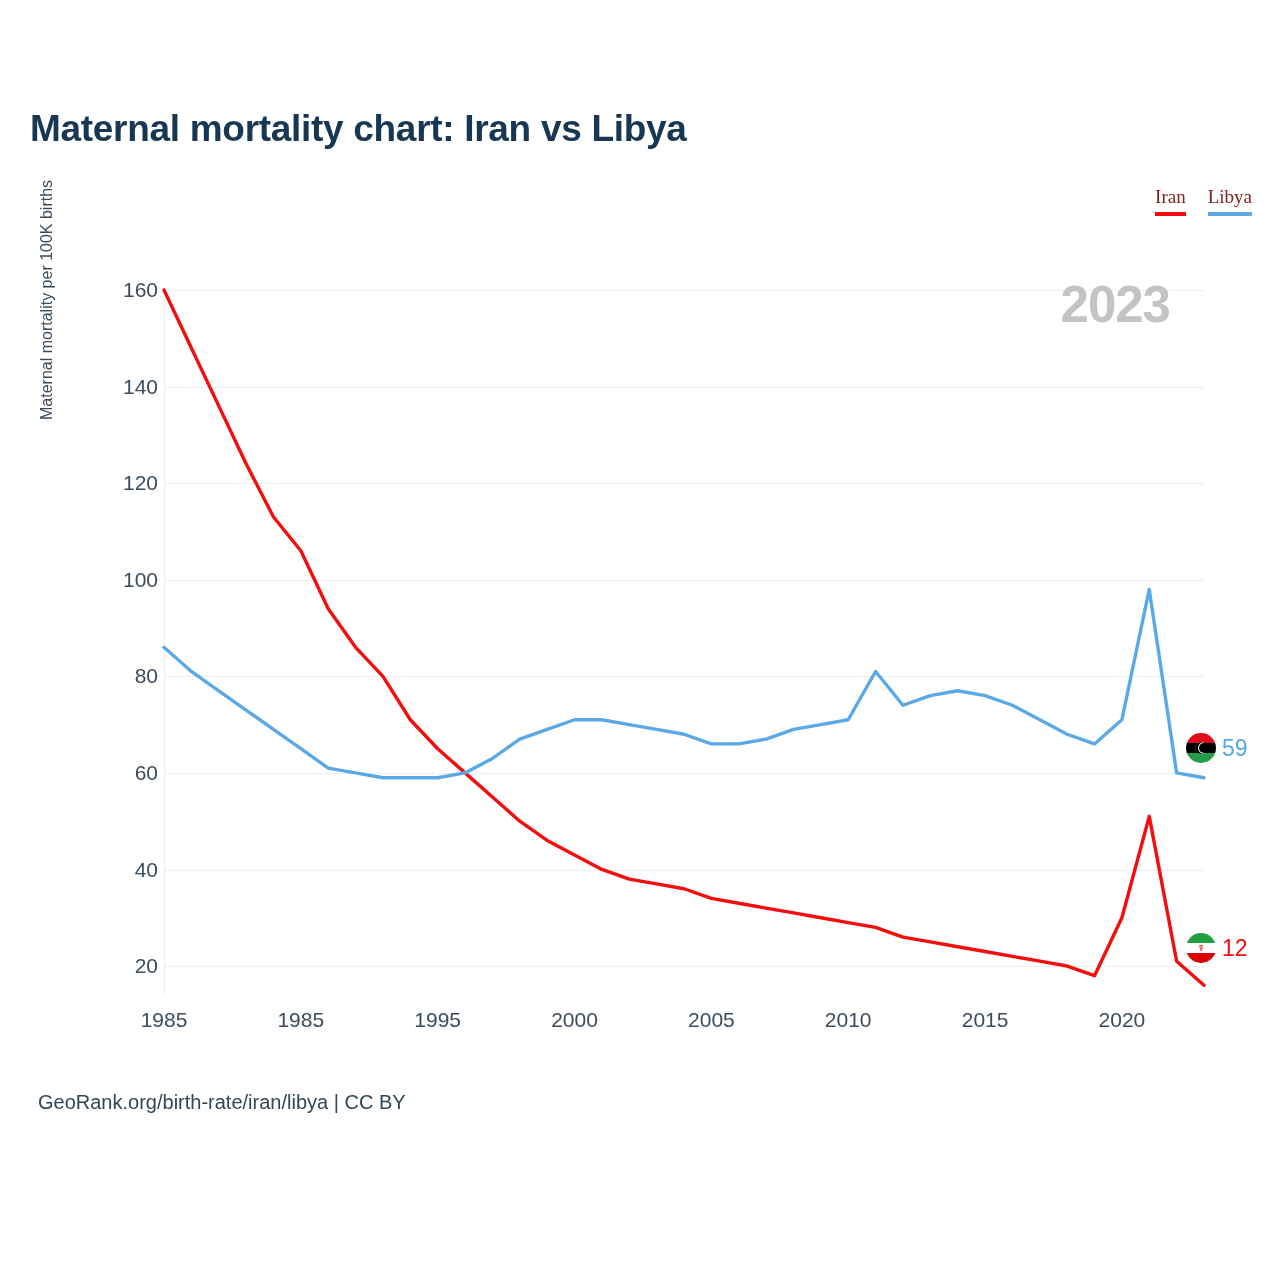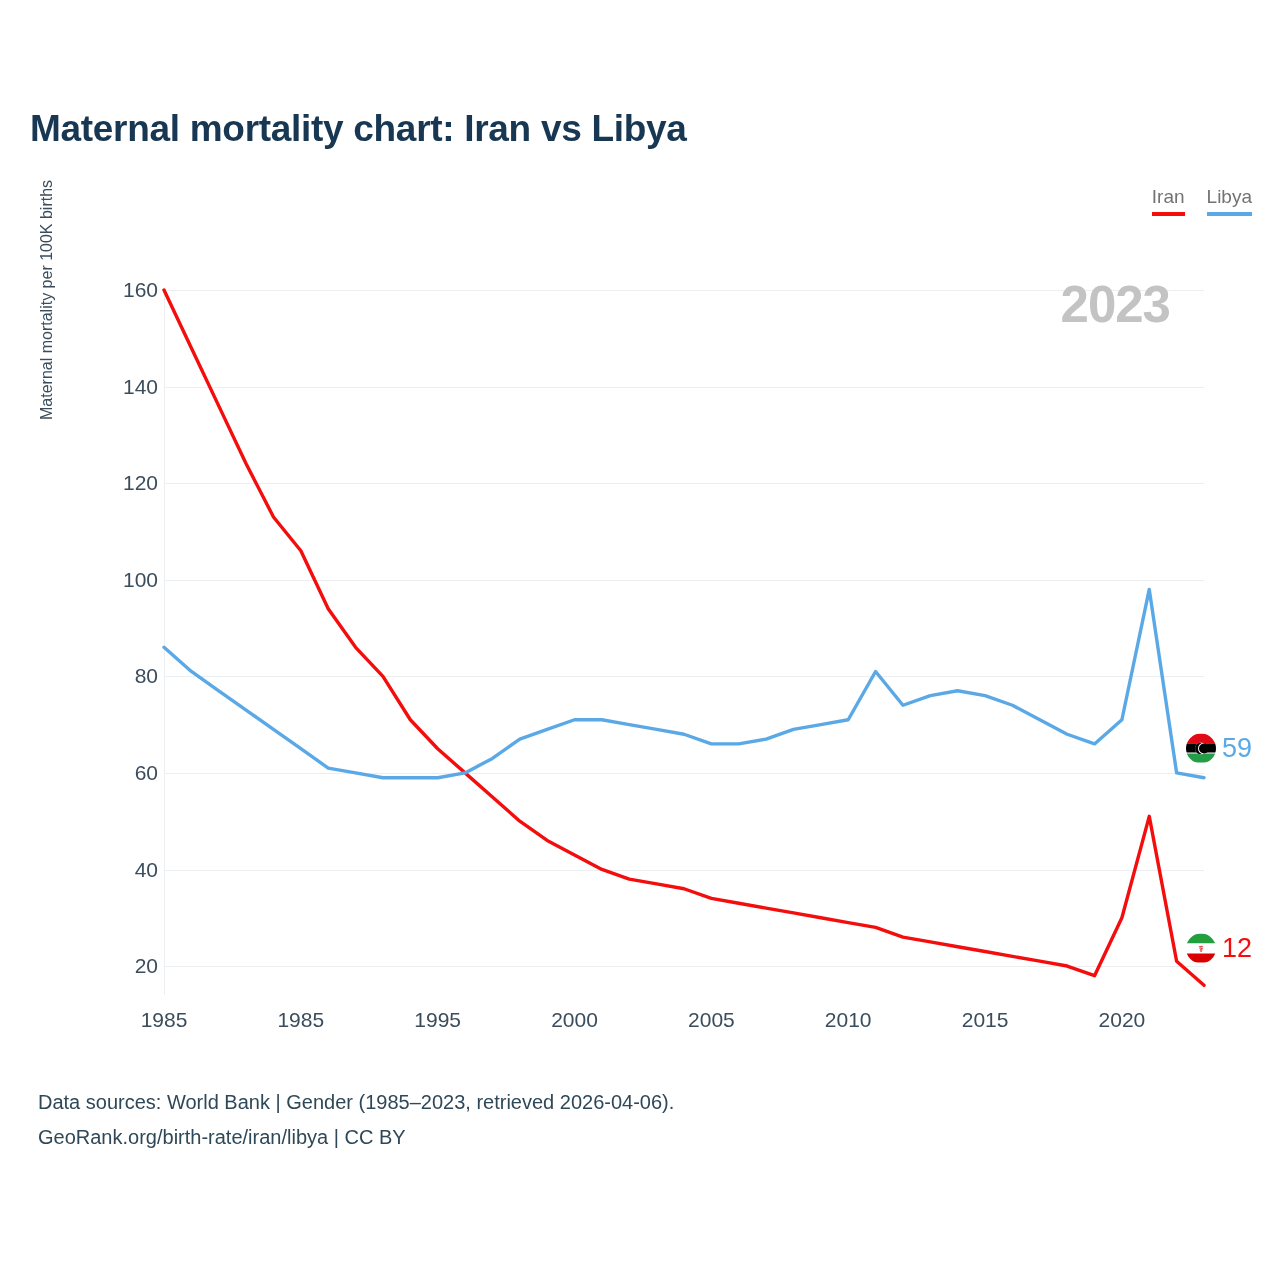--- a/index.html
+++ b/index.html
@@ -28,23 +28,24 @@
   #legend {
     position: absolute;
     right: 28px;
     top: 186px;
     display: flex;
     gap: 22px;
     align-items: flex-start;
   }
   .legend-item {
     font-size: 19px;
-    color: #737373;
+    color: #7f1d1d;
     text-align: center;
     padding-bottom: 5px;
+    font-family: Liberation Serif, serif;
   }
   .legend-item .bar {
     height: 4px;
     margin-top: 4px;
     width: 100%;
   }
   
   #plot {
     position: absolute;
     left: 120px;
@@ -119,21 +120,21 @@
   }
   .end-label .flag {
     width: 30px;
     height: 30px;
     border-radius: 50%;
     overflow: hidden;
     position: relative;
     flex: 0 0 auto;
   }
   .end-label .val {
-    font-size: 27px;
+    font-size: 23px;
   }
   
   .flag-libya .s1 { position:absolute; left:0; top:0; width:100%; height:33.34%; background:#e30a17; }
   .flag-libya .s2 { position:absolute; left:0; top:33.34%; width:100%; height:33.33%; background:#000000; }
   .flag-libya .s3 { position:absolute; left:0; top:66.67%; width:100%; height:33.33%; background:#239e46; }
   .flag-libya .crescent {
     position:absolute; left:9px; top:9px; width:12px; height:12px;
     border-radius:50%; background:#ffffff;
     box-shadow: 3px 0 0 0 #000000 inset;
   }
@@ -228,15 +229,14 @@
   <span class="flag flag-iran">
     <span class="s1"></span>
       <span class="s2"></span>
       <span class="s3"></span>
     <span class="emblem">☤</span>
   </span>
   <span class="val" style="color:#f40d0d">12</span>
 </div>
 
 <div id="footer">
-  <div>Data sources: World Bank | Gender (1985–2023, retrieved 2026-04-06).</div>
   <div>GeoRank.org/birth-rate/iran/libya | CC BY</div>
 </div>
 
 </body></html>

